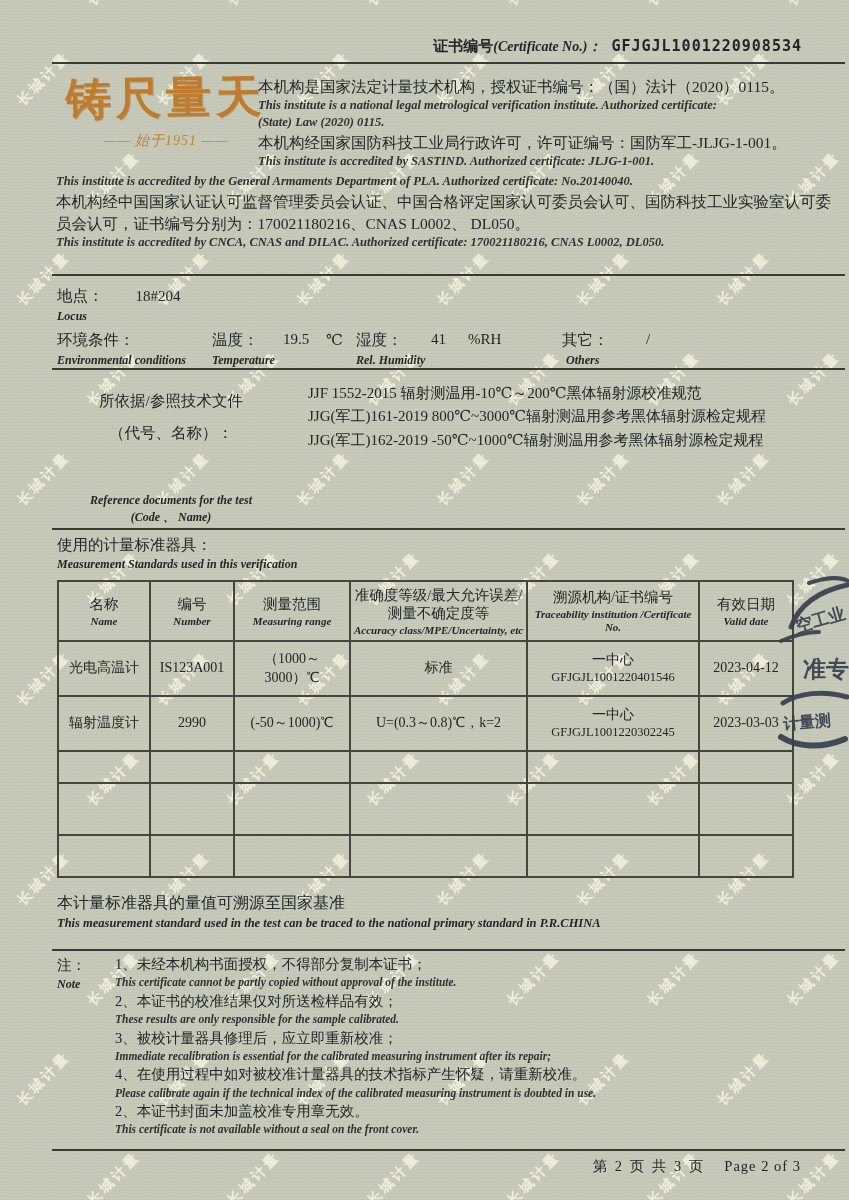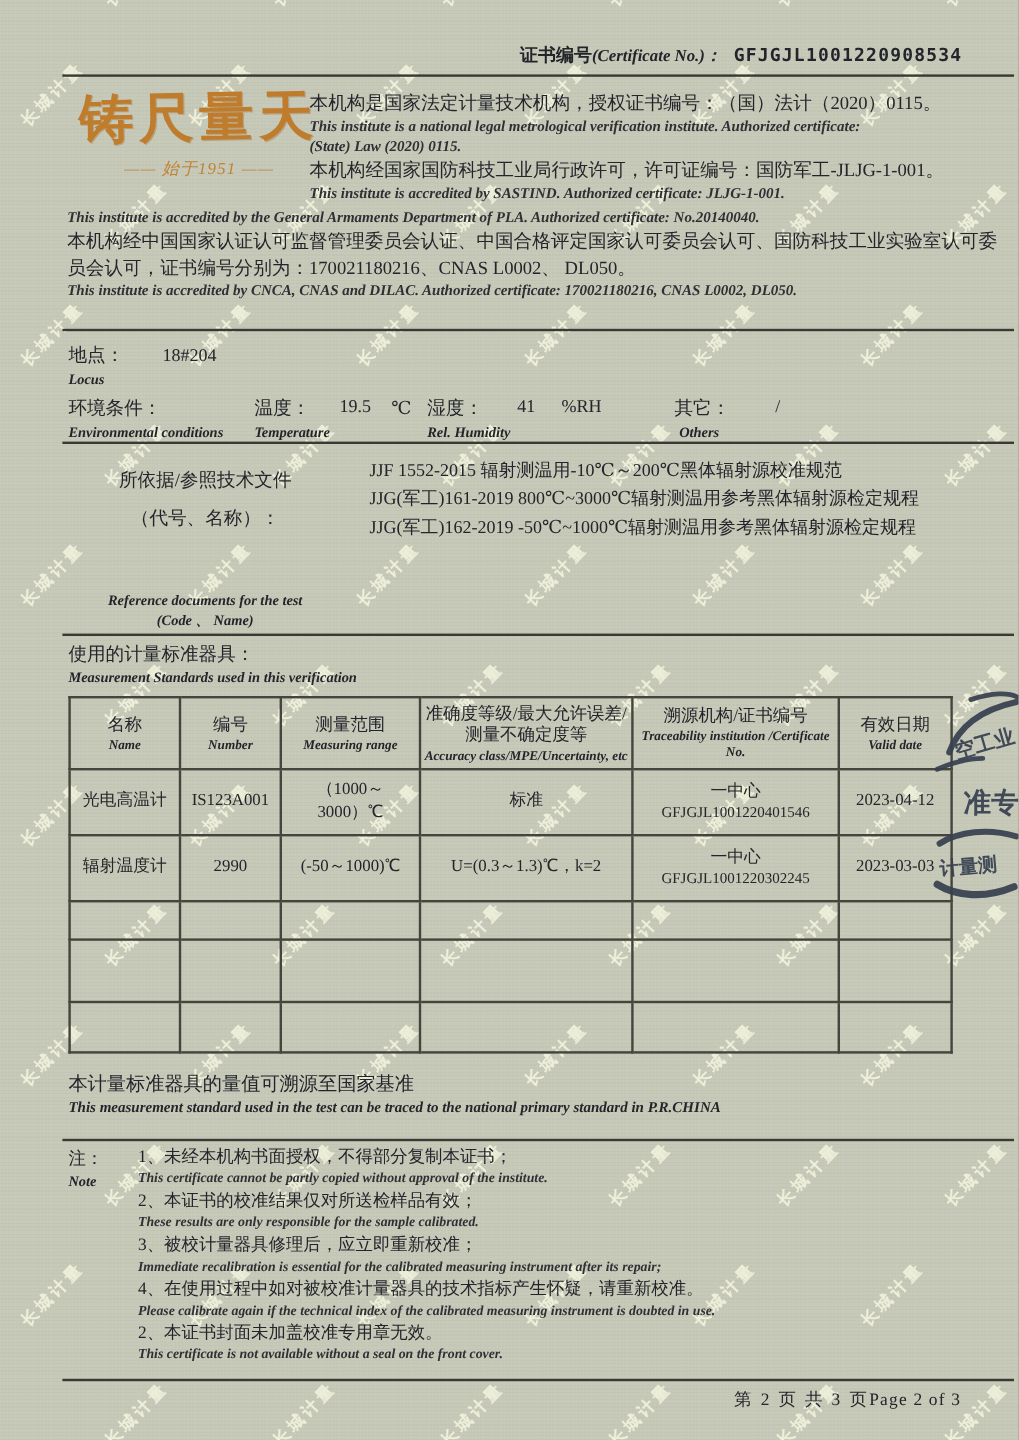--- a/index.html
+++ b/index.html
@@ -94,21 +94,21 @@
   .notes .lbl-zh{position:absolute;left:0;top:0;font-size:14.5px;}
   .notes .lbl-en{position:absolute;left:0;top:21px;font-size:12px;font-weight:bold;font-style:italic;}
   .note-item{margin-bottom:3px;}
   .note-zh{margin-left:58px;font-size:14.5px;line-height:1.2;}
   .note-en{margin-left:58px;font-size:11.5px;font-weight:bold;font-style:italic;line-height:1.25;
            margin-top:2px;color:var(--ink-soft);}
 
   
   .footer-rule{top:1149px;}
   .footer{position:absolute;top:1157px;right:48px;font-size:14.5px;letter-spacing:2px;white-space:nowrap;}
-  .footer .en{letter-spacing:1px;margin-left:0;}
+  .footer .en{letter-spacing:1px;margin-left:19px;}
 
   
   .stamp{position:absolute;top:575px;right:0;width:74px;height:190px;z-index:3;opacity:.92;}
   .stamp text{fill:var(--stamp);font-family:var(--serif);font-weight:bold;}
   .stamp path{stroke:var(--stamp);fill:none;stroke-linecap:round;}
 </style>
 </head>
 <body>
 
 <div class="page">
@@ -324,21 +324,21 @@
         <td>
           <div>一中心</div>
           <div class="sub">GFJGJL1001220401546</div>
         </td>
         <td>2023-04-12</td>
       </tr>
       <tr class="row">
         <td>辐射温度计</td>
         <td>2990</td>
         <td>(-50～1000)℃</td>
-        <td>U=(0.3～1.3)℃，k=2</td>
+        <td>U=(0.3～0.8)℃，k=2</td>
         <td>
           <div>一中心</div>
           <div class="sub">GFJGJL1001220302245</div>
         </td>
         <td>2023-03-03</td>
       </tr>
       <tr class="e1">
             <td></td>
             <td></td>
             <td></td>

